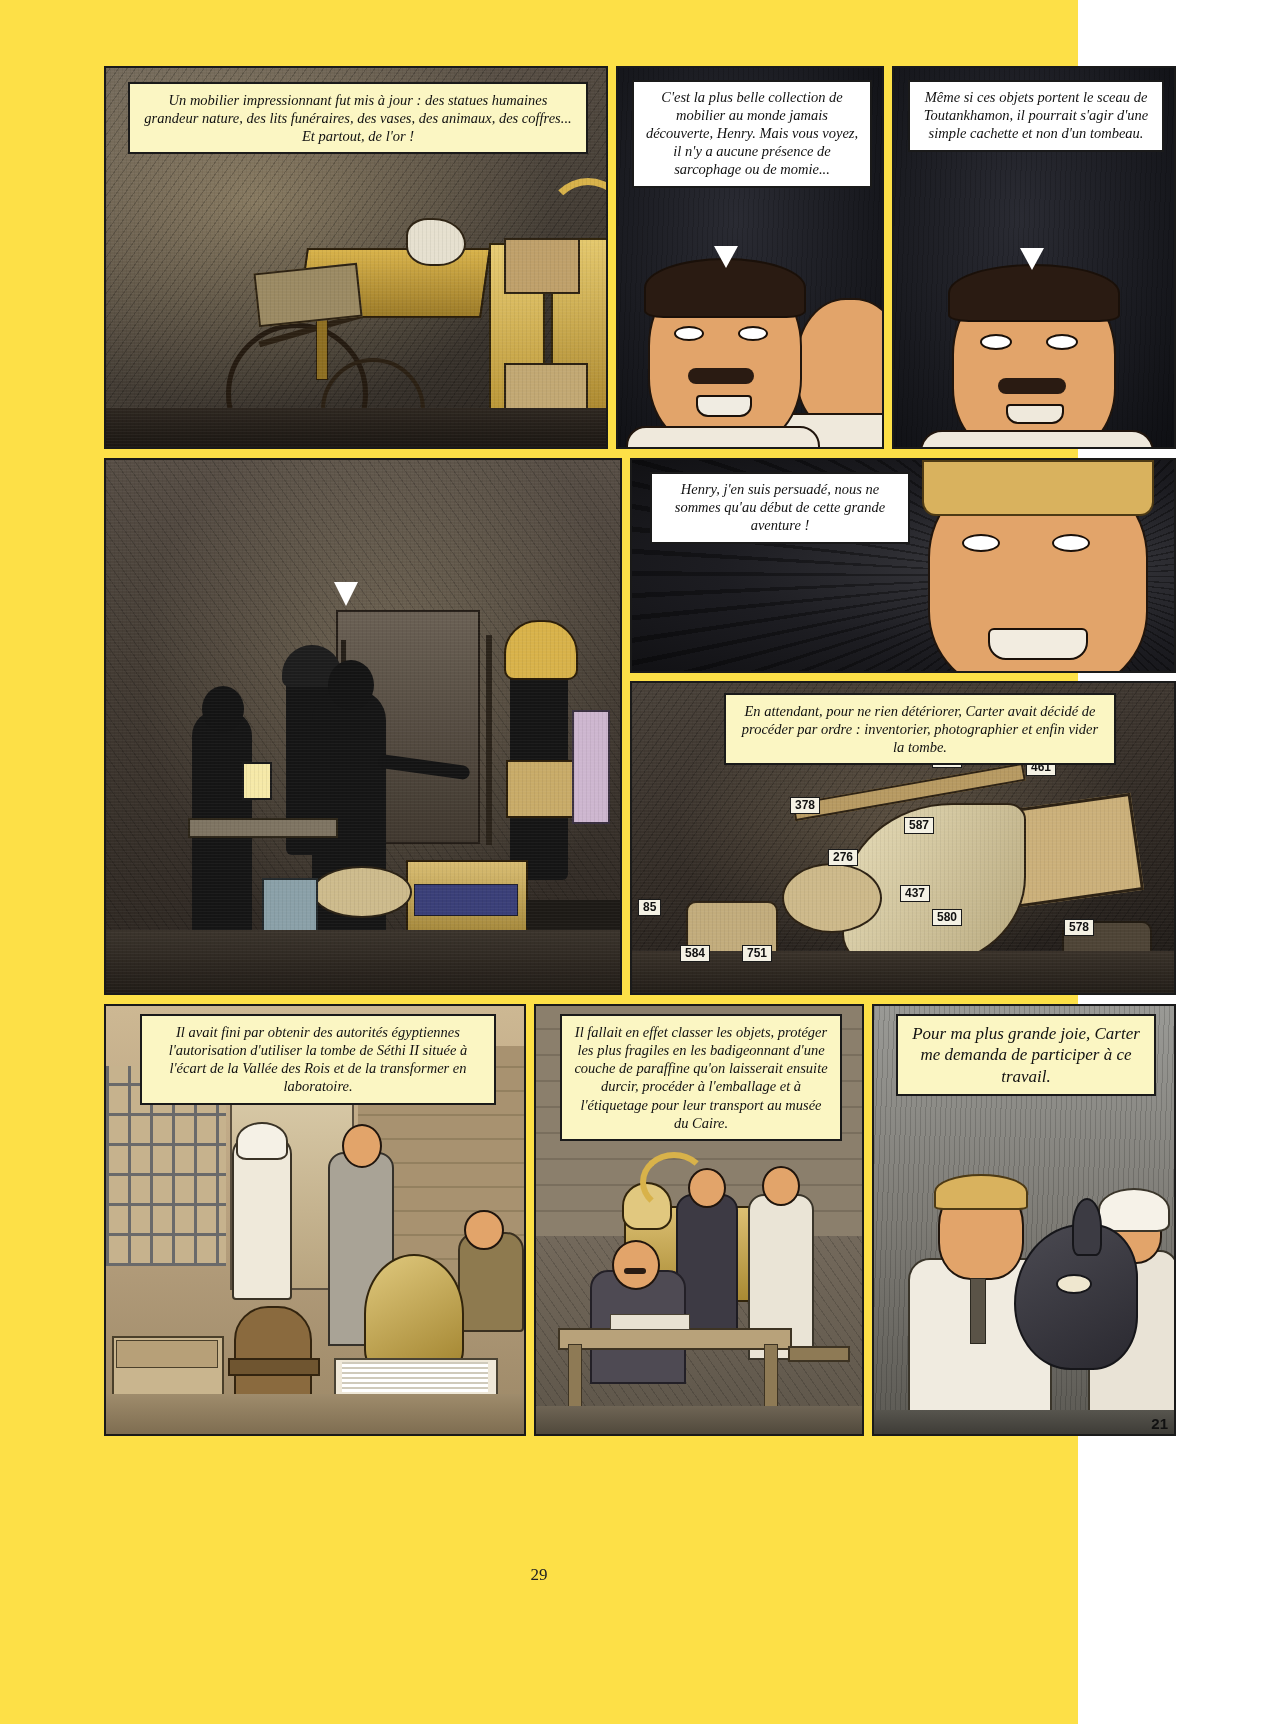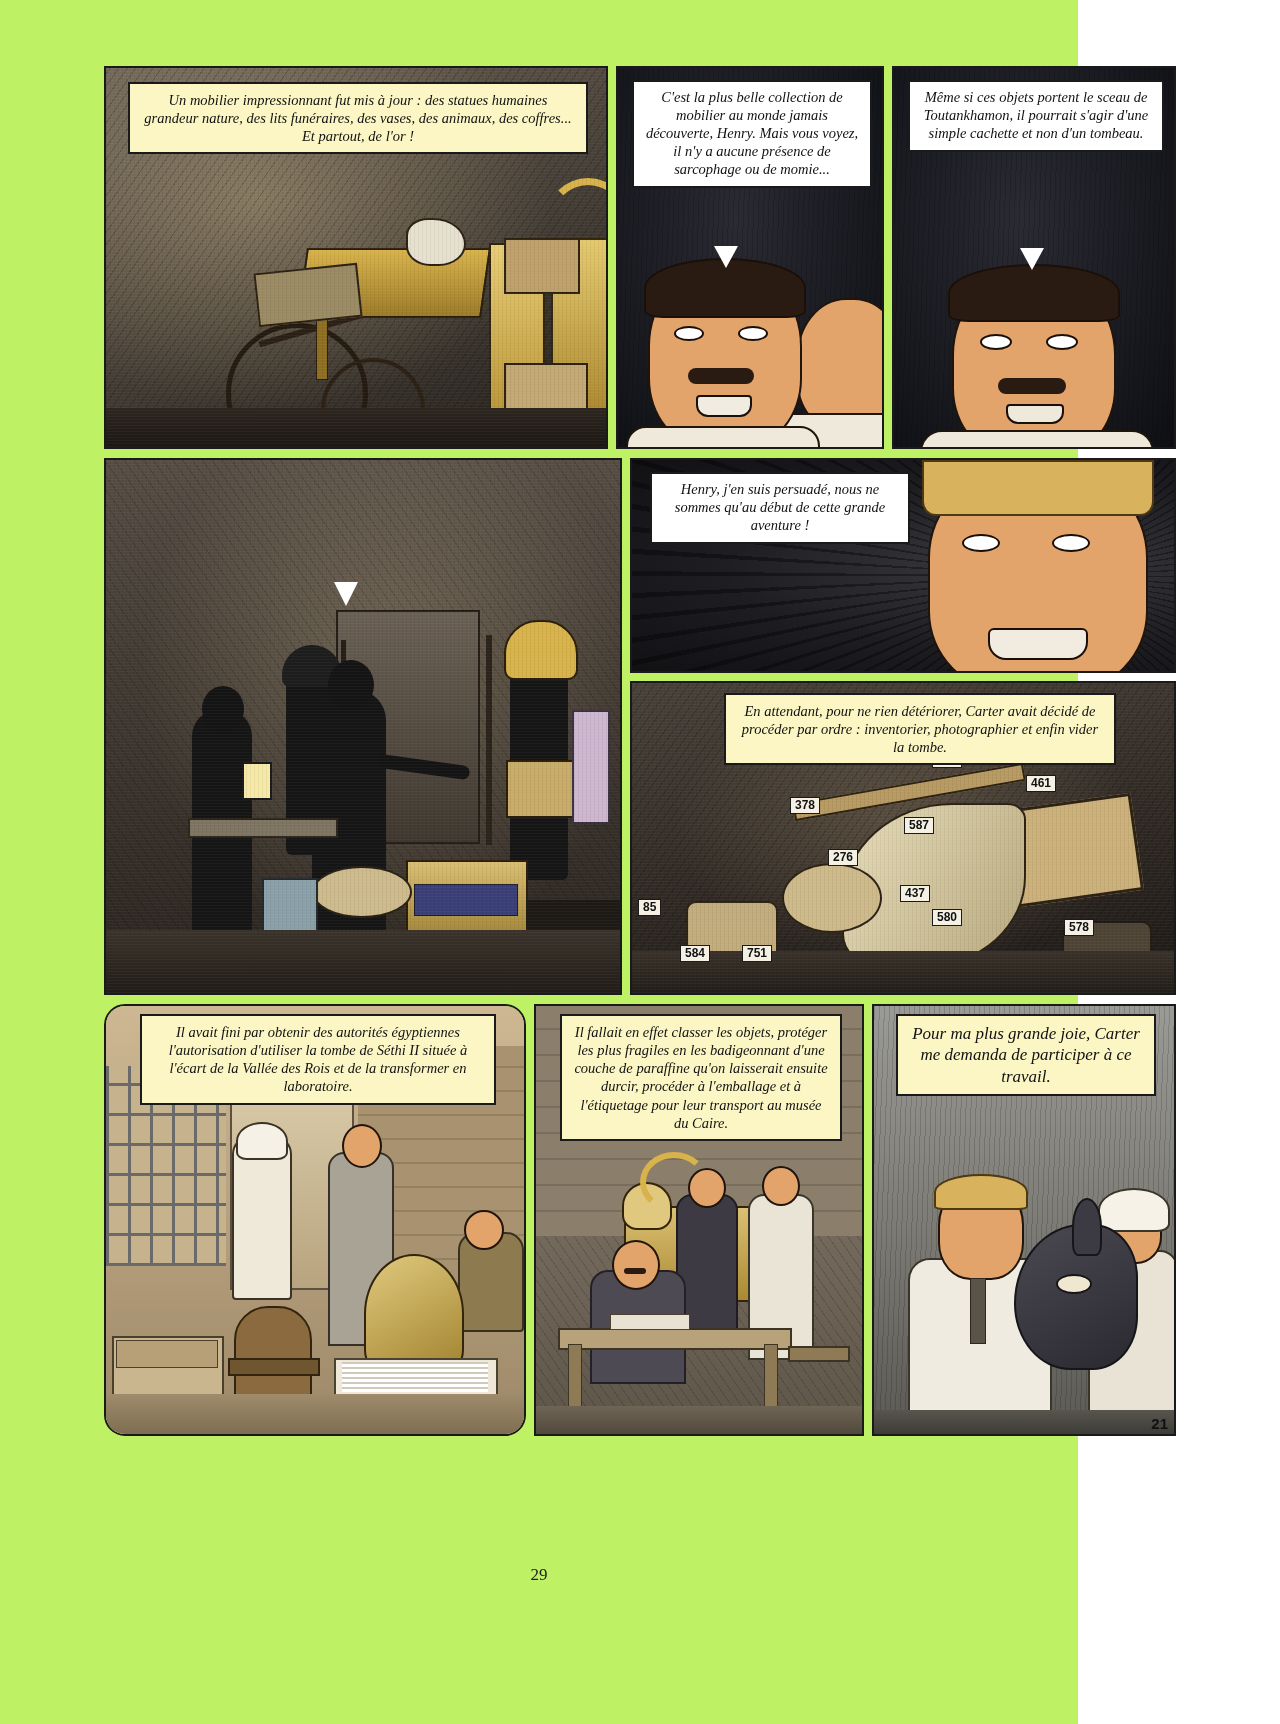--- a/index.html
+++ b/index.html
@@ -12,21 +12,21 @@
     height: 1724px;
     font-family: "Liberation Sans", sans-serif;
     position: relative;
     overflow: hidden;
   }
   .page {
     position: absolute;
     left: 0; top: 0;
     width: 1078px;
     height: 1724px;
-    background: #bef264;
+    background: #fde047;
   }
   .comic-area {
     position: absolute;
     left: 104px;
     top: 66px;
     width: 1072px;
     height: 1370px;
   }
   .panel {
     position: absolute;
@@ -305,35 +305,35 @@
       <div class="blob" style="left:352px; top:120px; width:148px; height:92px; background:#cbb07a; border:3px solid #2c2113; transform:rotate(-8deg);"></div>
       <div class="blob" style="left:160px; top:100px; width:230px; height:14px; background:#b79a62; border:2px solid #2c2113; transform:rotate(-10deg);"></div>
       <div class="blob" style="left:210px; top:120px; width:180px; height:160px; background:linear-gradient(120deg,#e6dcb8,#b8a97e); border:2px solid #2c2113; border-radius:60% 10% 55% 20%;"></div>
       <div class="blob" style="left:150px; top:180px; width:96px; height:66px; background:#cdb98a; border:2px solid #2c2113; border-radius:50%;"></div>
       <div class="blob" style="left:54px; top:218px; width:88px; height:56px; background:#c2ac7c; border:2px solid #2c2113; border-radius:10px;"></div>
       <div class="blob" style="left:430px; top:238px; width:86px; height:52px; background:#4e4436; border:2px solid #221b12; border-radius:10px;"></div>
       <div class="blob" style="left:0; top:268px; width:546px; height:46px; background:linear-gradient(180deg,#3a322a,#201b16);"></div>
       <div class="grain"></div>
 
       <div class="tag" style="left:300px; top:68px;">377</div>
-      <div class="tag" style="left:394px; top:92px;">461</div>
+      <div class="tag" style="left:394px; top:76px;">461</div>
       <div class="tag" style="left:158px; top:114px;">378</div>
       <div class="tag" style="left:272px; top:134px;">587</div>
       <div class="tag" style="left:196px; top:166px;">276</div>
       <div class="tag" style="left:268px; top:202px;">437</div>
       <div class="tag" style="left:6px; top:216px;">85</div>
       <div class="tag" style="left:300px; top:226px;">580</div>
       <div class="tag" style="left:432px; top:236px;">578</div>
       <div class="tag" style="left:48px; top:262px;">584</div>
       <div class="tag" style="left:110px; top:262px;">751</div>
 
       <div class="caption" style="left:92px; top:10px; width:392px; font-size:14.5px;">En attendant, pour ne rien détériorer, Carter avait décidé de procéder par ordre : inventorier, photographier et enfin vider la tombe.</div>
     </div>
 
-    <div class="panel" style="left:0px; top:938px; width:422px; height:432px;border-radius:21px;">
+    <div class="panel" style="left:0px; top:938px; width:422px; height:432px;">
       <div class="art desert-bg"></div>
 
       <div class="blob" style="left:252px; top:40px; width:170px; height:260px; background:
              repeating-linear-gradient(0deg,#a89270 0 22px,#93805f 22px 24px),
              repeating-linear-gradient(90deg, rgba(0,0,0,0.08) 0 1px, rgba(0,0,0,0) 1px 46px);"></div>
 
       <div class="blob" style="left:0px; top:60px; width:120px; height:200px; background:
              repeating-linear-gradient(90deg,#6a6a6a 0 3px, rgba(0,0,0,0) 3px 22px),
              repeating-linear-gradient(0deg,#6a6a6a 0 3px, rgba(0,0,0,0) 3px 30px), #c6b28d;"></div>
       <div class="blob" style="left:124px; top:50px; width:120px; height:230px; background:linear-gradient(180deg,#ded0ae,#b8a47f); border:2px solid #5c5140;"></div>

